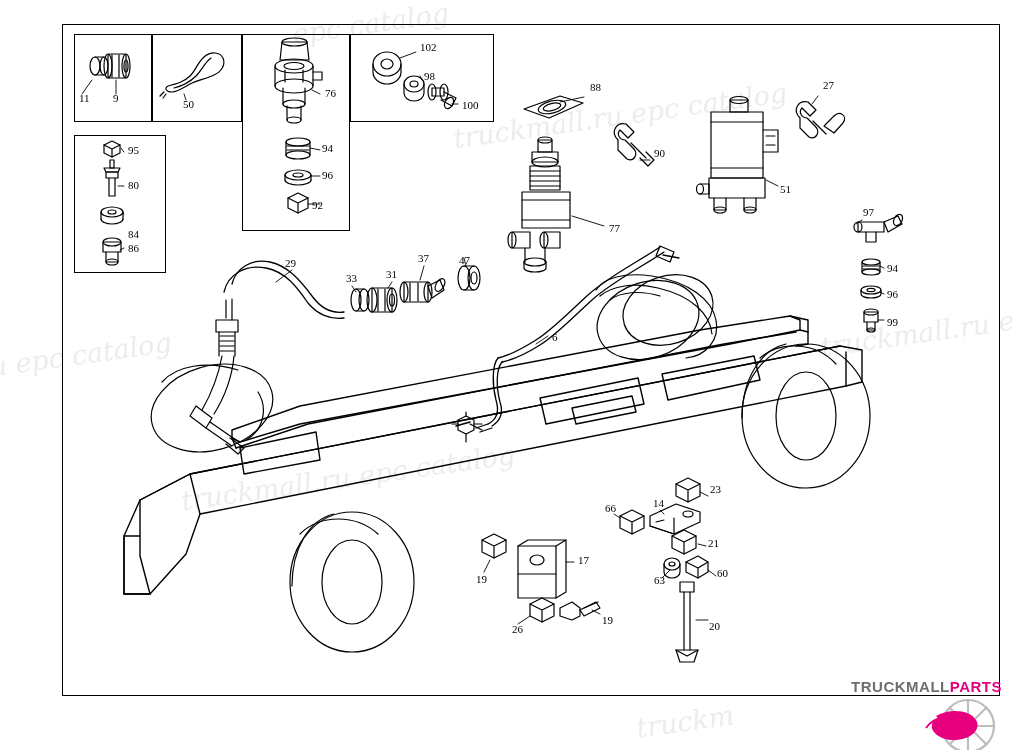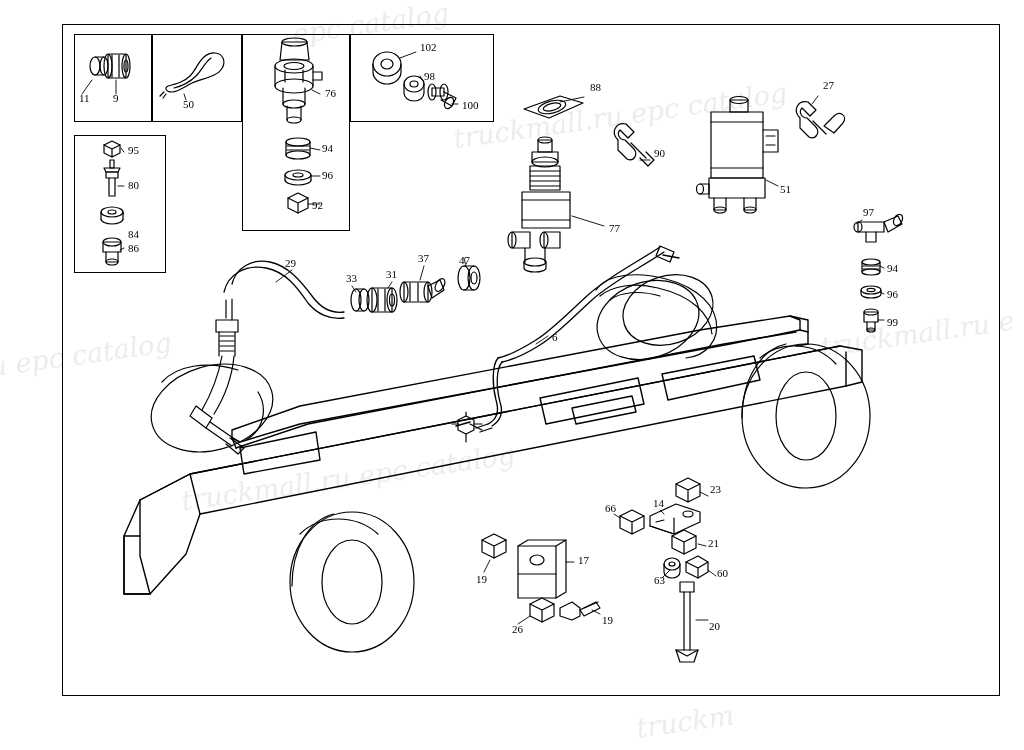--- a/index.html
+++ b/index.html
@@ -530,14 +530,31 @@
     <div class="num" style="left:708px; top:537px;">21</div>
     <div class="num" style="left:654px; top:574px;">63</div>
     <div class="num" style="left:717px; top:567px;">60</div>
     <div class="num" style="left:709px; top:620px;">20</div>
     <div class="num" style="left:476px; top:573px;">19</div>
     <div class="num" style="left:578px; top:554px;">17</div>
     <div class="num" style="left:512px; top:623px;">26</div>
     <div class="num" style="left:602px; top:614px;">19</div>
   </div>
 
+  <div class="logo">
+    <div class="logo-text">
+      <span class="lt-dark">TRUCKMALL</span><span class="lt-pink">PARTS</span>
+    </div>
+    <svg width="160" height="62" viewBox="0 0 160 62" style="position:absolute; left:0; top:16px;">
+      <g fill="none" stroke="#bdbdbd" stroke-width="2.2">
+        <circle cx="118" cy="32" r="26"></circle>
+        <path d="M118 6 L118 58 M92 32 L144 32 M100 14 L136 50 M136 14 L100 50"></path>
+      </g>
+      <g fill="#e6007e">
+        <path d="M86 22 C100 14 120 16 126 26 C132 36 120 46 104 46 C90 46 80 38 82 30 C84 24 94 20 104 22 C112 24 116 30 112 34 C108 38 98 36 96 32"></path>
+      </g>
+      <g fill="none" stroke="#e6007e" stroke-width="2">
+        <path d="M76 34 C84 22 106 18 118 24"></path>
+      </g>
+    </svg>
+  </div>
 
 </div>
 
 </body></html>

